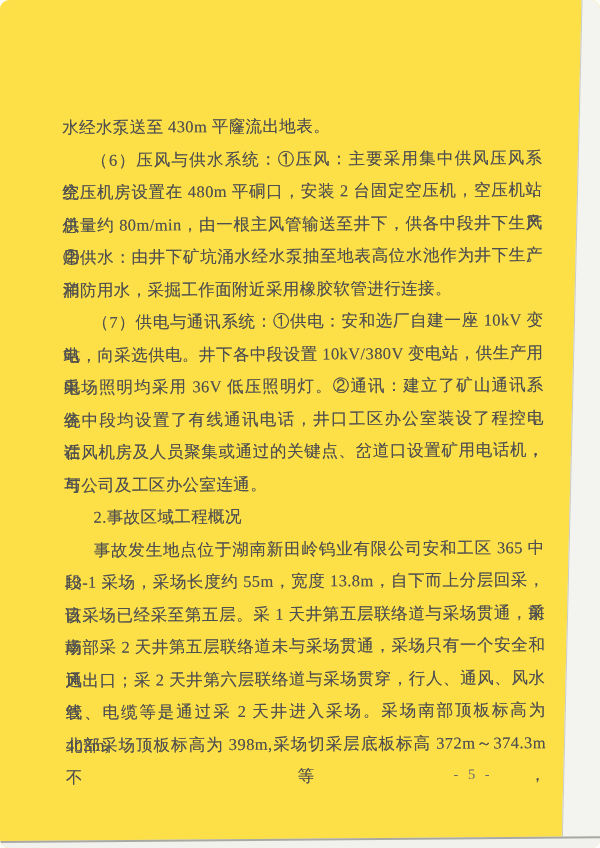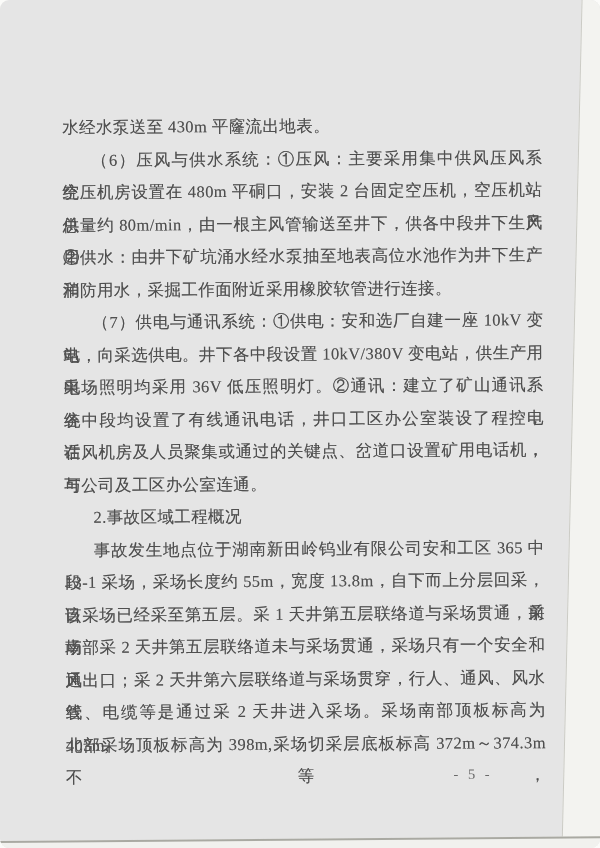--- a/index.html
+++ b/index.html
@@ -8,21 +8,21 @@
     width: 600px;
     height: 848px;
     overflow: hidden;
     background: #fbfbf9;
     font-family: "Liberation Serif", serif;
   }
   .canvas {
     position: relative;
     width: 600px;
     height: 848px;
-    background: #e5e5e5;
+    background: #fde047;
     overflow: hidden;
     border-radius: 9px;
   }
   
   .edge-right {
     position: absolute;
     top: -12px;
     left: 561px;
     width: 70px;
     height: 884px;

